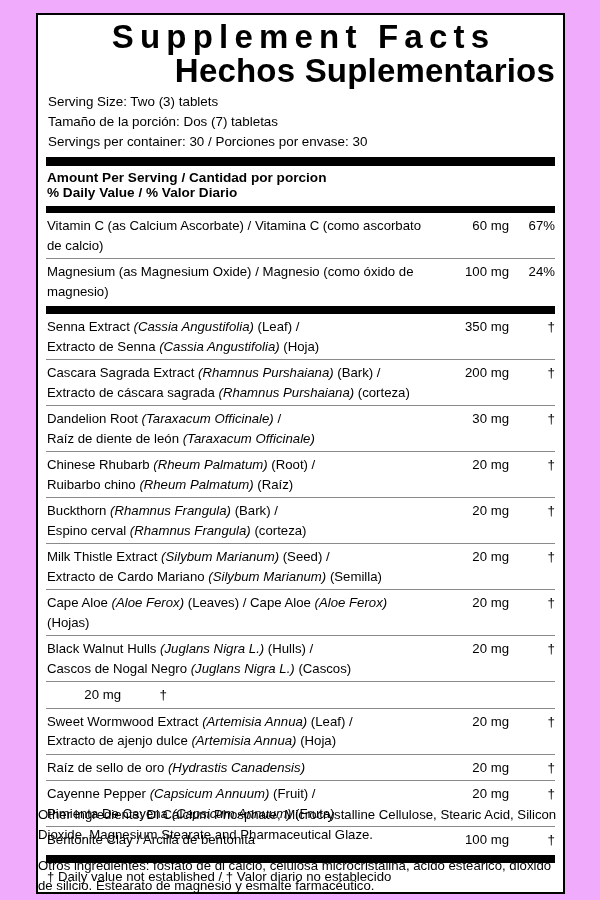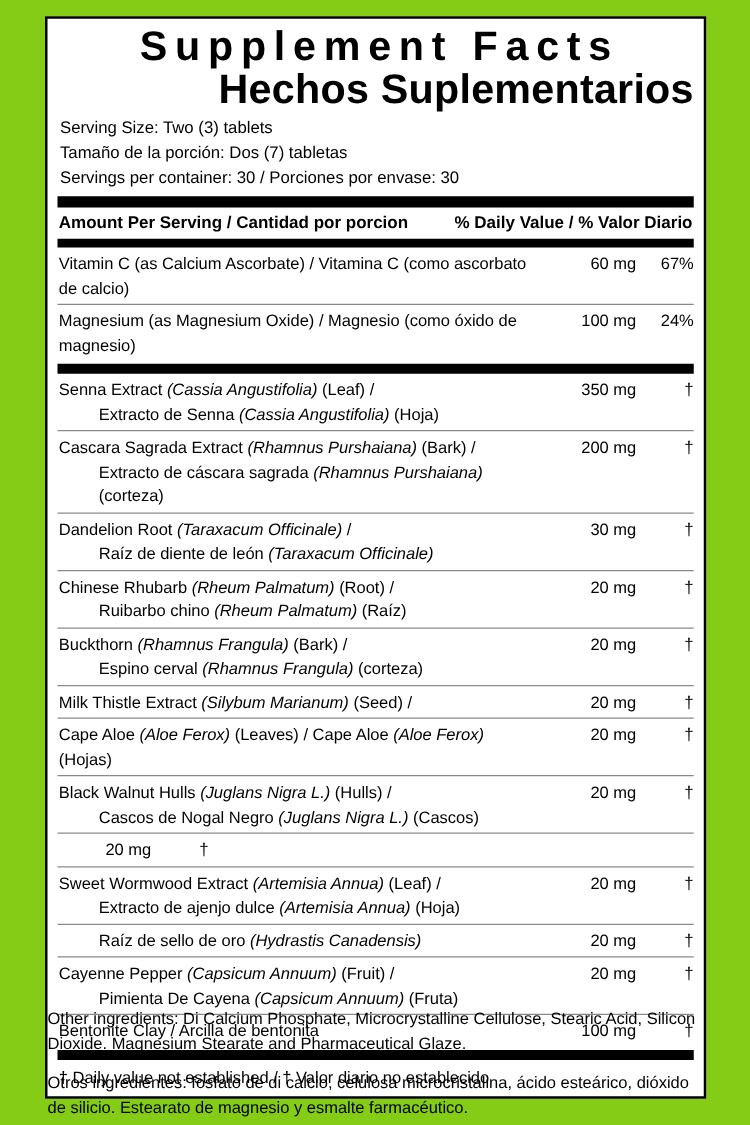--- a/index.html
+++ b/index.html
@@ -11,21 +11,21 @@
     width: 600px;
     height: 900px;
     font-family: "Liberation Sans", sans-serif;
     color: #000000;
     overflow: hidden;
   }
   .page {
     position: relative;
     width: 600px;
     height: 900px;
-    background: #84cc16;
+    background: #f0abfc;
   }
 
   
   .panel {
     position: absolute;
     left: 36px;
     top: 13px;
     width: 529px;
     box-sizing: border-box;
     border: 2px solid #000;
@@ -87,36 +87,37 @@
 
   
   .col-head {
     display: flex;
     align-items: baseline;
     justify-content: space-between;
     font-size: 13.6px;
     font-weight: bold;
     padding: 4px 1px 4px 1px;
     white-space: nowrap;
+    flex-direction: column;
   }
 
   
   .row {
     display: flex;
     align-items: flex-start;
     padding: 3px 0 3px 1px;
     min-height: 18px;
   }
   .row .name {
     flex: 1 1 auto;
     font-size: 13.2px;
     line-height: 19.5px;
     padding-right: 4px;
   }
-  .row .name .l2 { display: block; margin-left: 32px; }
+  .row .name .l2 { display: block; }
   .row .amount {
     flex: 0 0 74px;
     text-align: right;
     font-size: 13.2px;
     line-height: 19.5px;
     white-space: nowrap;
   }
   .row .dv {
     flex: 0 0 46px;
     text-align: right;
@@ -216,21 +217,21 @@
           <div class="dv dagger">†</div>
         </div>
         <div class="hairline"></div>
         <div class="row">
           <div class="name"><span class="l1">Buckthorn <i>(Rhamnus Frangula)</i> (Bark) /</span><span class="l2">Espino cerval <i>(Rhamnus Frangula)</i> (corteza)</span></div>
           <div class="amount">20 mg</div>
           <div class="dv dagger">†</div>
         </div>
         <div class="hairline"></div>
         <div class="row">
-          <div class="name"><span class="l1">Milk Thistle Extract <i>(Silybum Marianum)</i> (Seed) /</span></div>
+          <div class="name"><span class="l1">Milk Thistle Extract <i>(Silybum Marianum)</i> (Seed) /</span><span class="l2">Extracto de Cardo Mariano <i>(Silybum Marianum)</i> (Semilla)</span></div>
           <div class="amount">20 mg</div>
           <div class="dv dagger">†</div>
         </div>
         <div class="hairline"></div>
         <div class="row">
           <div class="name"><span class="l1">Cape Aloe <i>(Aloe Ferox)</i> (Leaves) / Cape Aloe <i>(Aloe Ferox)</i> (Hojas)</span></div>
           <div class="amount">20 mg</div>
           <div class="dv dagger">†</div>
         </div>
         <div class="hairline"></div>

